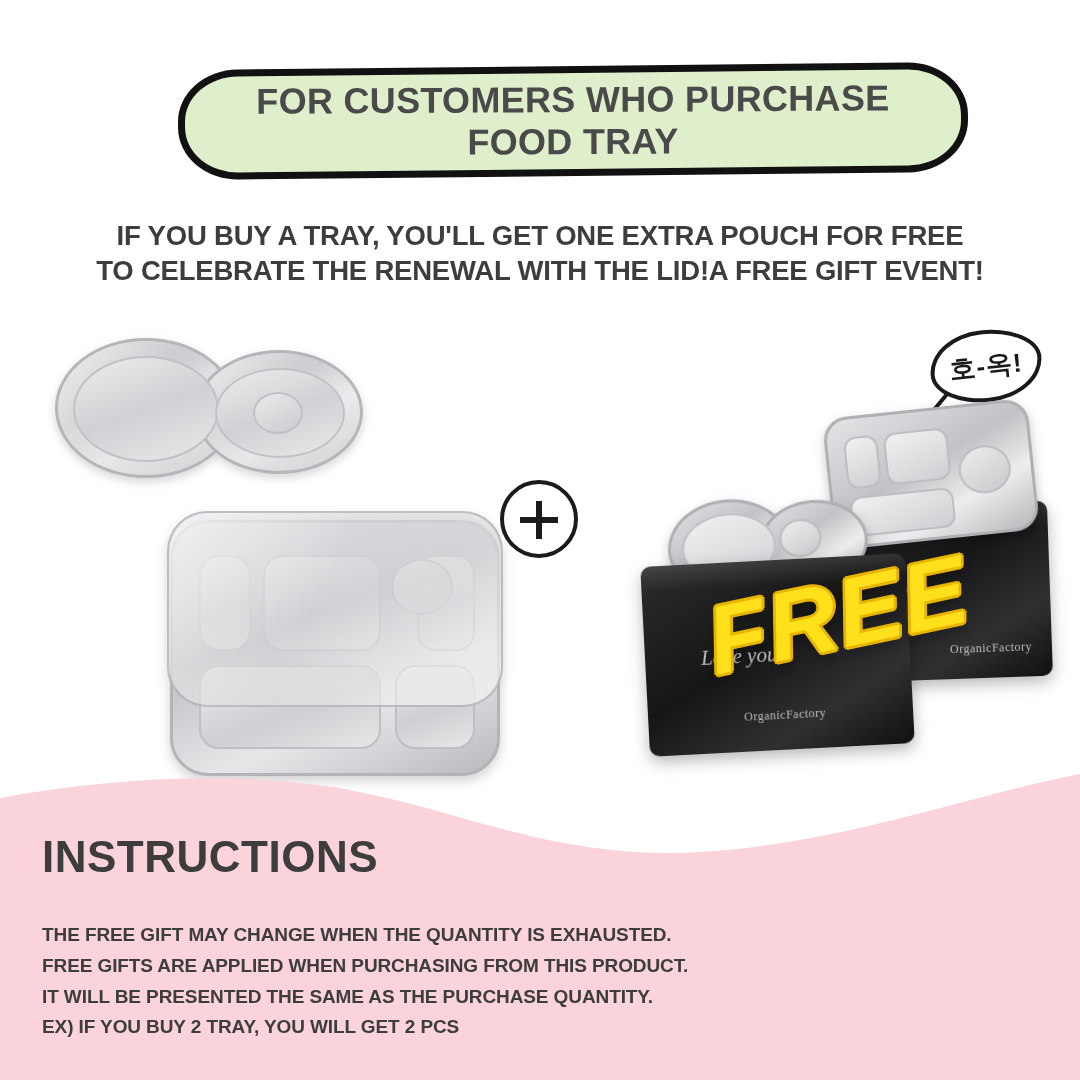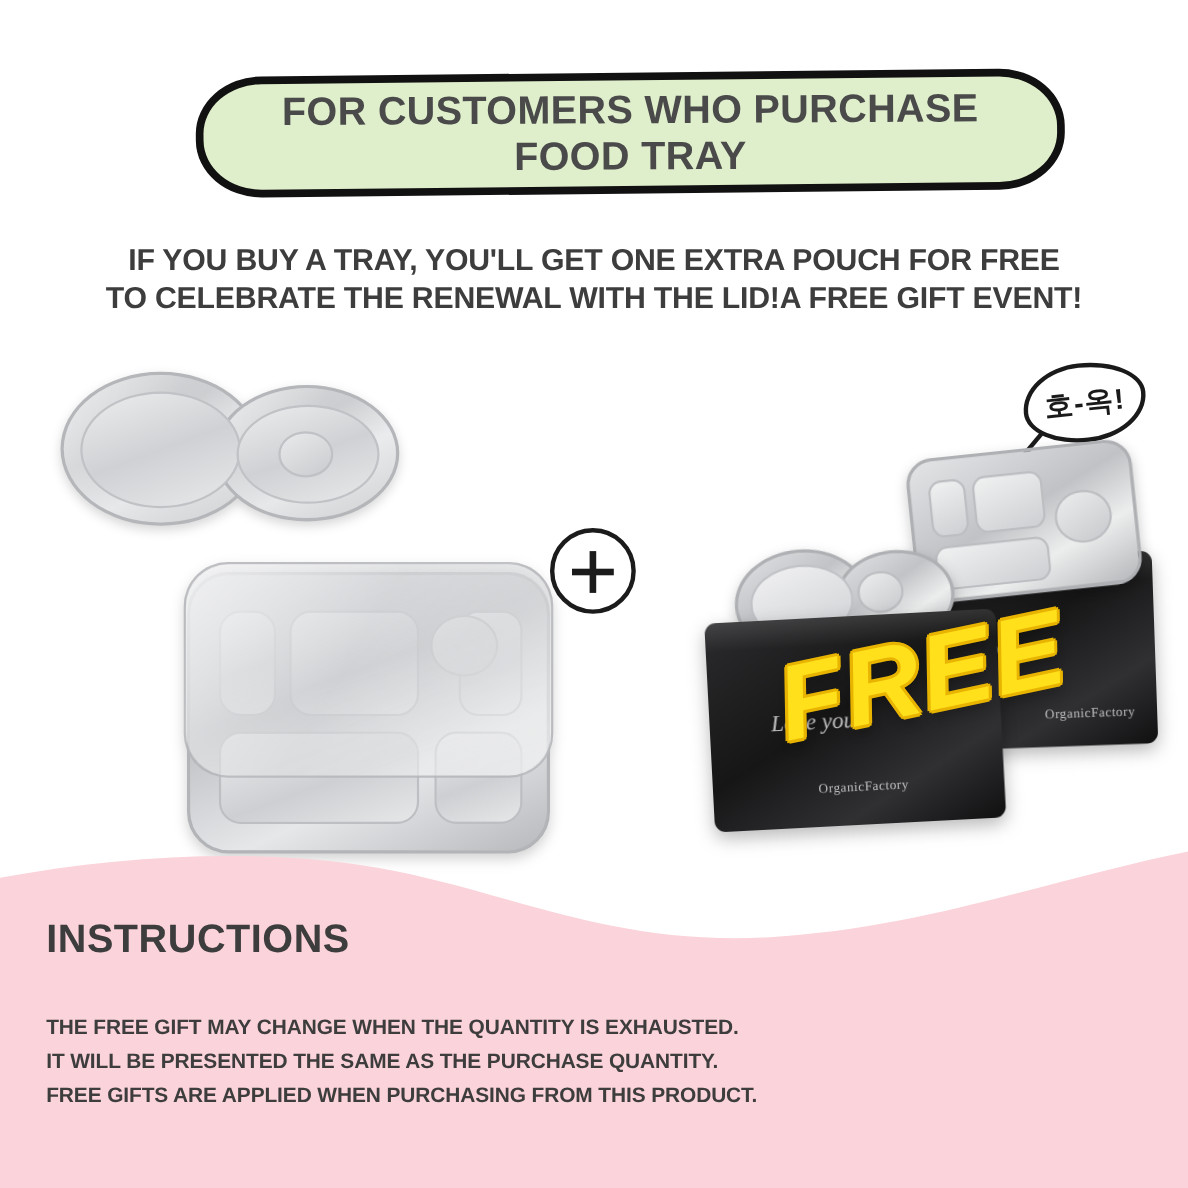--- a/index.html
+++ b/index.html
@@ -374,21 +374,21 @@
     bottom: 0;
     width: 1080px;
     height: 340px;
   }
   .pink-wave svg { display: block; width: 1080px; height: 340px; }
 
   .instructions-title {
     position: absolute;
     left: 42px;
     top: 832px;
-    font-size: 36px;
+    font-size: 44px;
     font-weight: bold;
     color: #3d3d3d;
     letter-spacing: 0.5px;
     text-transform: uppercase;
   }
   .instructions-body {
     position: absolute;
     left: 42px;
     top: 920px;
     width: 1000px;
@@ -478,17 +478,18 @@
 
   <div class="pink-wave">
     <svg viewBox="0 0 1080 340" preserveAspectRatio="none" aria-hidden="true">
       <path d="M0,58 C120,36 250,30 360,52 C470,74 560,120 700,112 C840,104 960,58 1080,34 L1080,340 L0,340 Z" fill="#fbd3da"></path>
     </svg>
   </div>
 
   <div class="instructions-title">INSTRUCTIONS</div>
   <div class="instructions-body">
     <div>THE FREE GIFT MAY CHANGE WHEN THE QUANTITY IS EXHAUSTED.</div>
+    <div>FREE GIFTS ARE APPLIED WHEN PURCHASING FROM THIS PRODUCT.</div>
     <div>IT WILL BE PRESENTED THE SAME AS THE PURCHASE QUANTITY.</div>
-    <div>FREE GIFTS ARE APPLIED WHEN PURCHASING FROM THIS PRODUCT.</div>
+    <div>EX) IF YOU BUY 2 TRAY, YOU WILL GET 2 PCS</div>
   </div>
 
 </div>
 
 </body></html>

